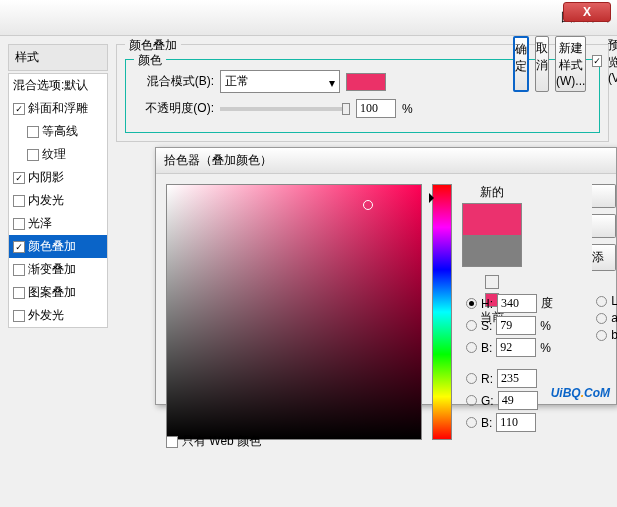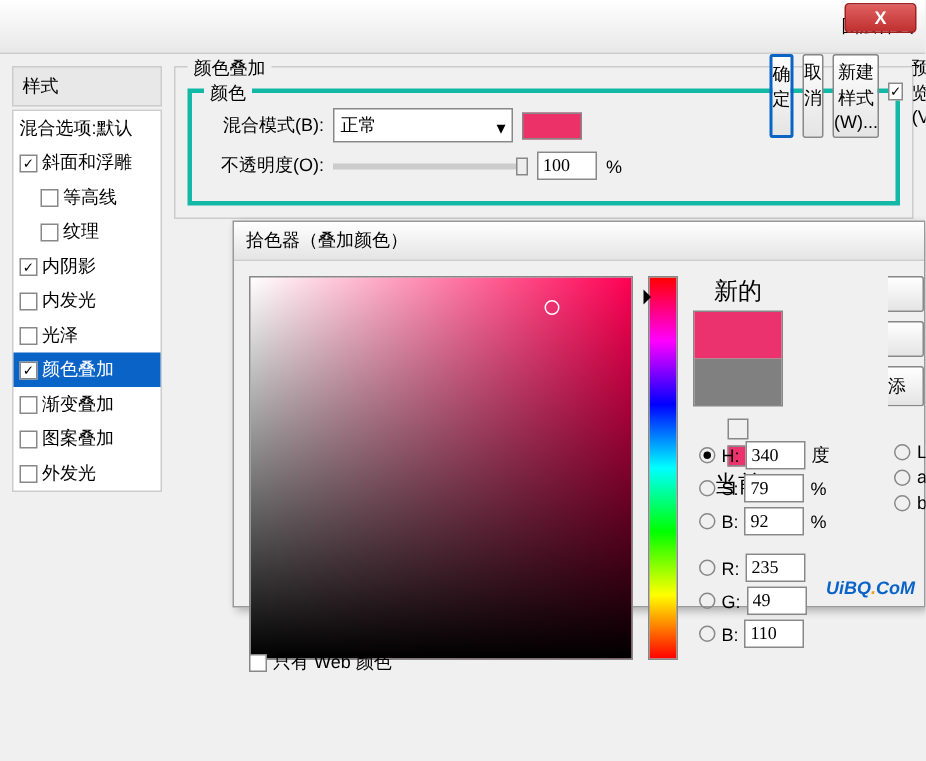--- a/index.html
+++ b/index.html
@@ -12,40 +12,40 @@
 .sidebar-header { background: #e8e8e8; border: 1px solid #ccc; padding: 4px 6px; margin-bottom: 2px; }
 .style-list { border: 1px solid #ccc; background: #fff; }
 .style-item { padding: 3px 4px; display: flex; align-items: center; gap: 3px; }
 .style-item.selected { background: #0a64c8; color: #fff; }
 .style-item.indented { padding-left: 18px; }
 .cb { width: 12px; height: 12px; border: 1px solid #888; background: #fff; display: inline-flex; align-items: center; justify-content: center; font-size: 9px; color: #000; }
 .cb.checked::after { content: "✓"; }
 .content { flex: 1; position: relative; }
 .group { border: 1px solid #ccc; padding: 8px; margin-bottom: 8px; position: relative; background: #f0f0f0; }
 .group-title { position: absolute; top: -8px; left: 8px; background: #f0f0f0; padding: 0 4px; }
-.inner-group { border: 3px solid #14b8a6; padding: 10px 8px 8px; margin-top: 6px; position: relative; }
+.inner-group { border: 1px solid #14b8a6; padding: 10px 8px 8px; margin-top: 6px; position: relative; }
 .row { display: flex; align-items: center; gap: 6px; margin-bottom: 6px; }
 .label { width: 80px; text-align: right; }
 .combo { border: 1px solid #888; background: #fff; padding: 2px 4px; width: 120px; display: flex; justify-content: space-between; align-items: flex-end; }
 .swatch { width: 40px; height: 18px; border: 1px solid #888; }
 .slider { width: 130px; height: 4px; background: #ccc; position: relative; }
 .slider-thumb { position: absolute; top: -4px; width: 8px; height: 12px; background: #eee; border: 1px solid #888; }
 .num-input { width: 40px; border: 1px solid #888; padding: 1px 3px; background: #fff; font-family: Liberation Serif, serif; }
 .rbuttons { position: absolute; right: 8px; top: 36px; width: 96px; display: flex; flex-direction: row; gap: 6px; }
 .btn { border: 1px solid #888; background: linear-gradient(#fff,#e4e4e4); padding: 3px 0; text-align: center; border-radius: 2px; }
 .btn.primary { border: 2px solid #0a64c8; }
 .cp-window { position: absolute; left: 155px; top: 147px; width: 462px; height: 258px; background: #f0f0f0; border: 1px solid #999; box-shadow: 2px 2px 6px rgba(0,0,0,.3); }
 .cp-title { background: linear-gradient(#fff,#e4e4e4); padding: 4px 8px; border-bottom: 1px solid #ccc; }
 .cp-body { display: flex; padding: 10px; gap: 10px; position: relative; }
 .sv-box { width: 256px; height: 256px; border: 1px solid #888; position: relative; background: linear-gradient(to top, #000, rgba(0,0,0,0)), linear-gradient(to right, #fff, #ff0055); }
 .sv-cursor { position: absolute; width: 10px; height: 10px; border: 1px solid #fff; border-radius: 50%; transform: translate(-50%,-50%); }
 .hue-bar { width: 20px; height: 256px; border: 1px solid #888; background: linear-gradient(to bottom,#f00,#f0f,#00f,#0ff,#0f0,#ff0,#f00); position: relative; }
 .hue-thumb { position: absolute; left: -4px; width: 0; height: 0; border-top: 5px solid transparent; border-bottom: 5px solid transparent; border-left: 5px solid #000; }
 .preview-area { display: flex; flex-direction: column; align-items: center; }
-.preview-label { font-size: 16px; margin-bottom: 2px; }
+.preview-label { font-size: 12px; margin-bottom: 2px; }
 .preview-box { width: 60px; height: 64px; border: 1px solid #888; display: flex; flex-direction: column; }
 .preview-new { flex: 1; }
 .preview-cur { flex: 1; }
 .cube { width: 14px; height: 14px; border: 1px solid #888; margin: 4px 0; }
 .mini-swatch { width: 14px; height: 14px; border: 1px solid #888; }
 .cp-inputs { position: absolute; left: 310px; top: 120px; display: flex; flex-direction: column; gap: 3px; }
 .cp-row { display: flex; align-items: center; gap: 4px; }
 .radio { width: 11px; height: 11px; border: 1px solid #888; border-radius: 50%; display: inline-flex; align-items: center; justify-content: center; }
 .radio.sel::after { content: ""; width: 5px; height: 5px; background: #000; border-radius: 50%; }
 .cp-right-col { position: absolute; right: -2px; top: 120px; display: flex; flex-direction: column; gap: 3px; }

